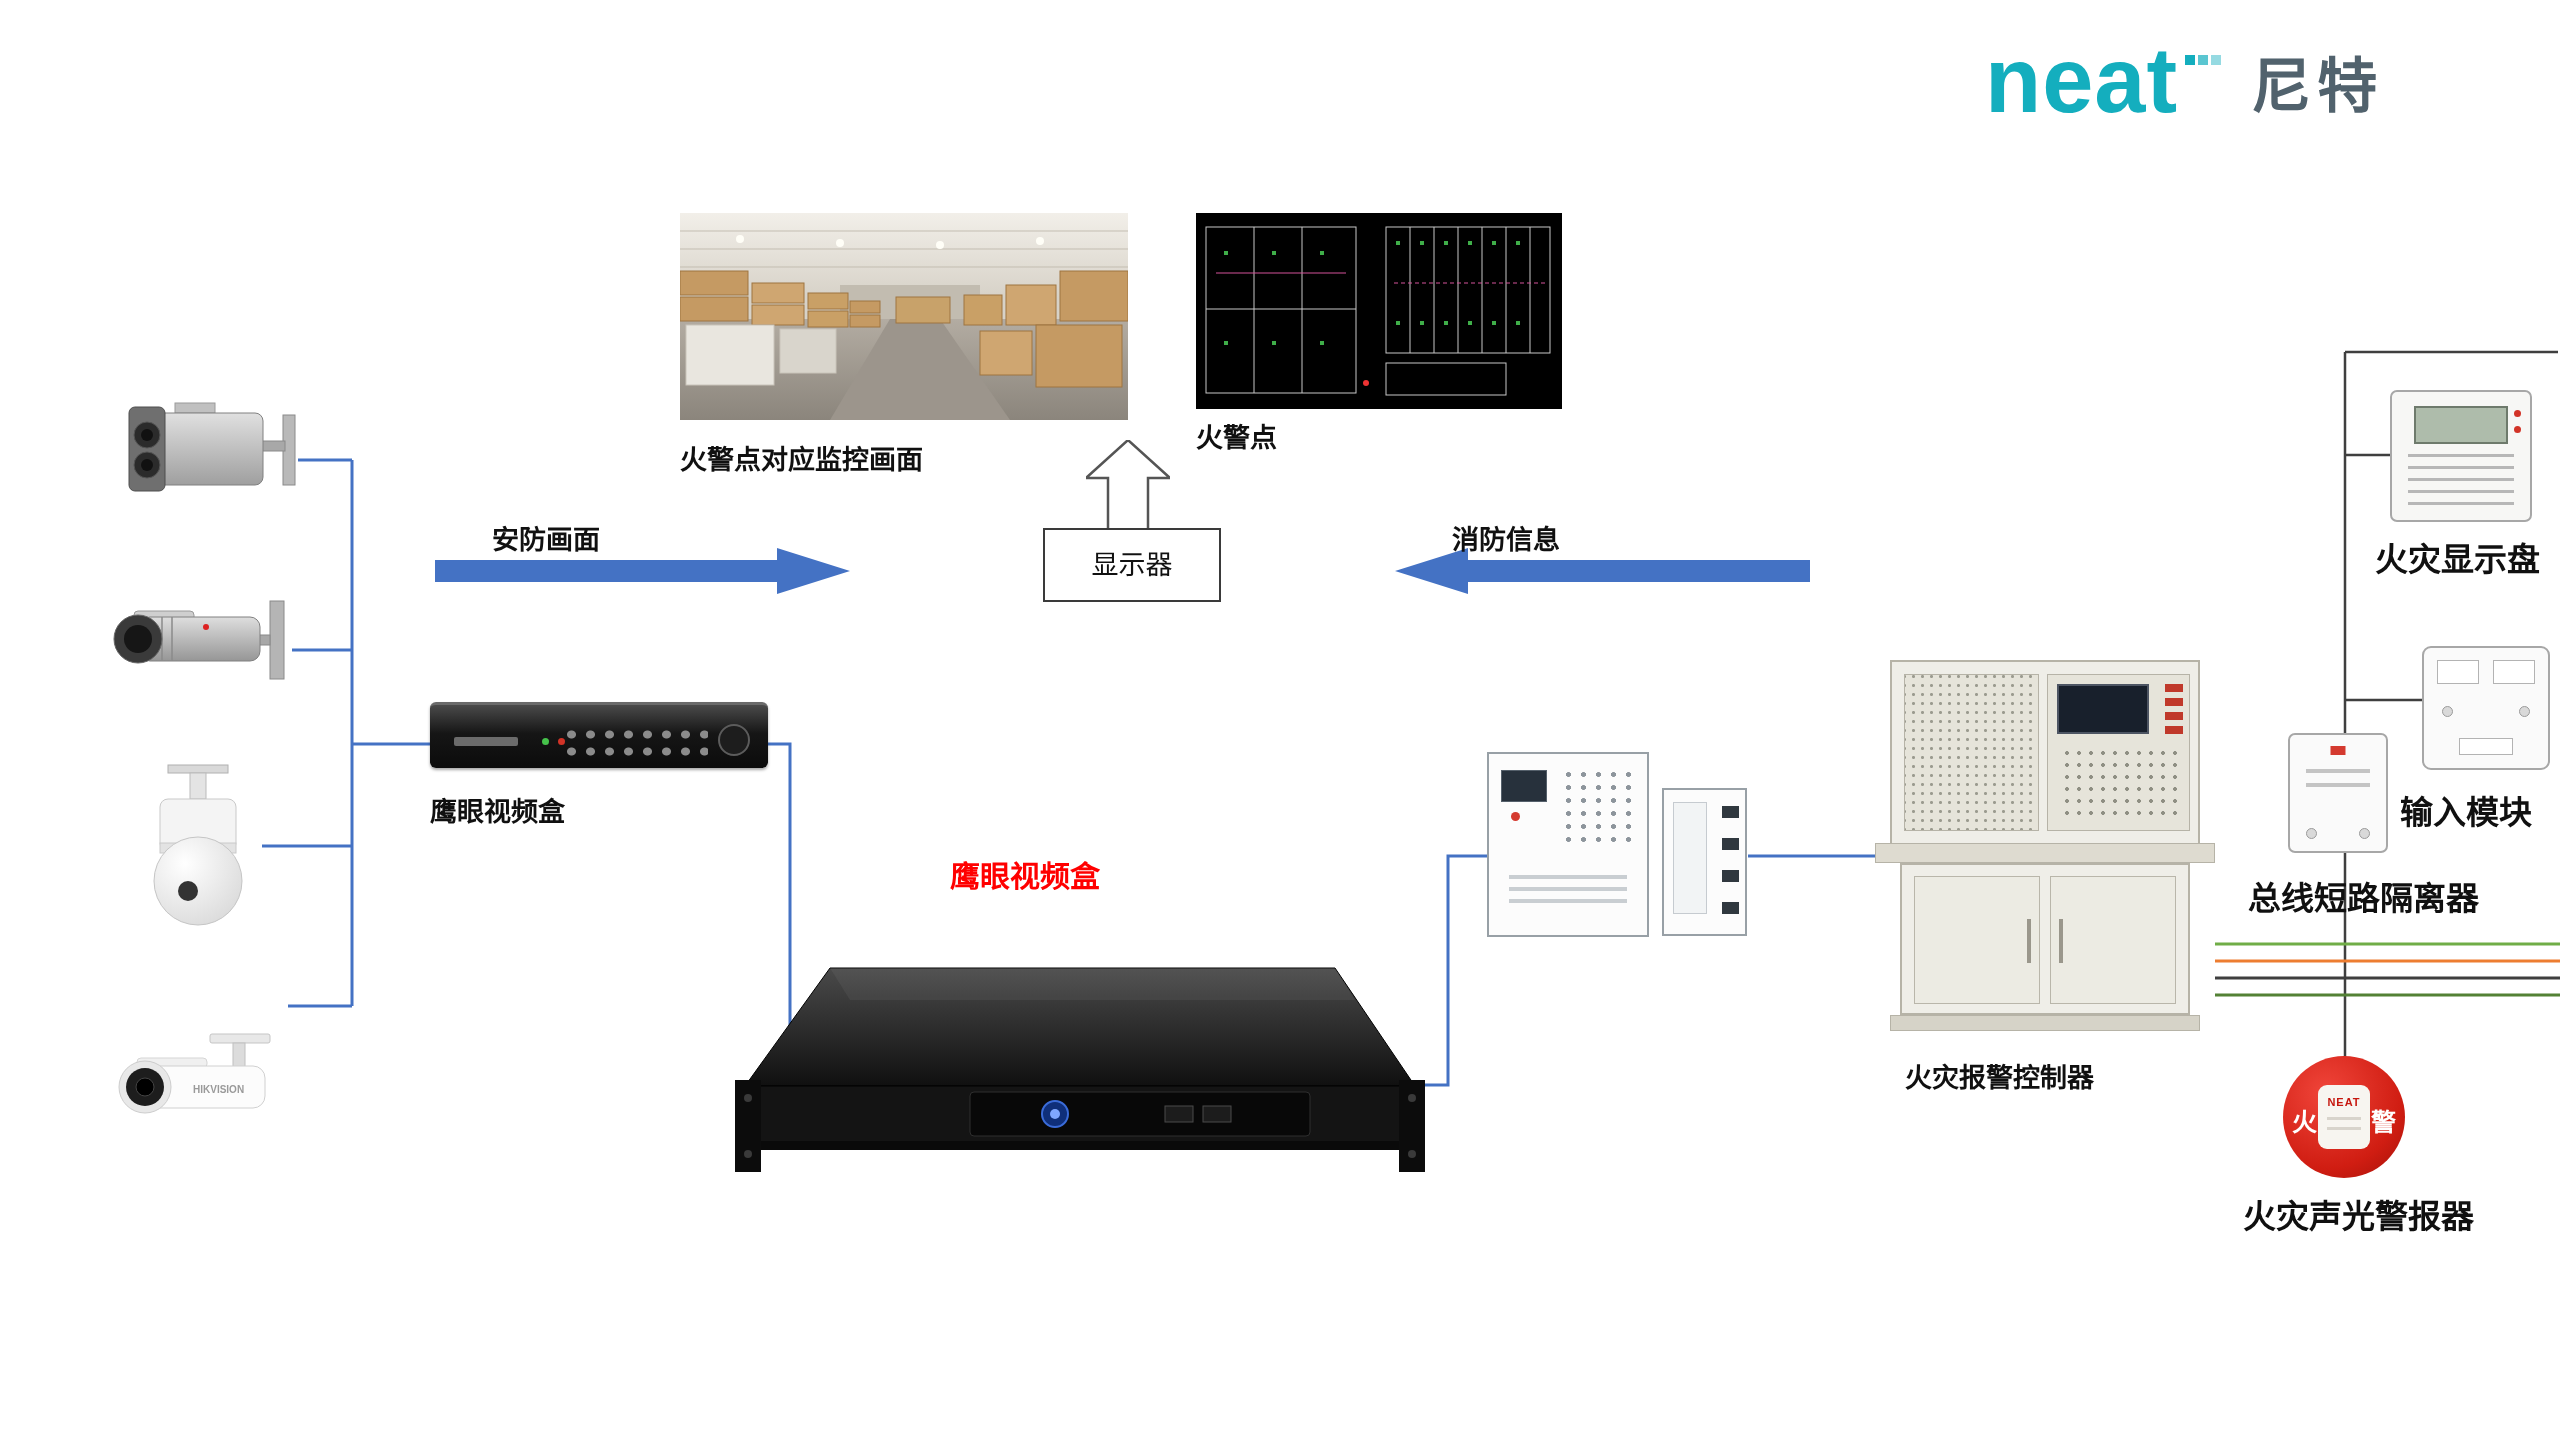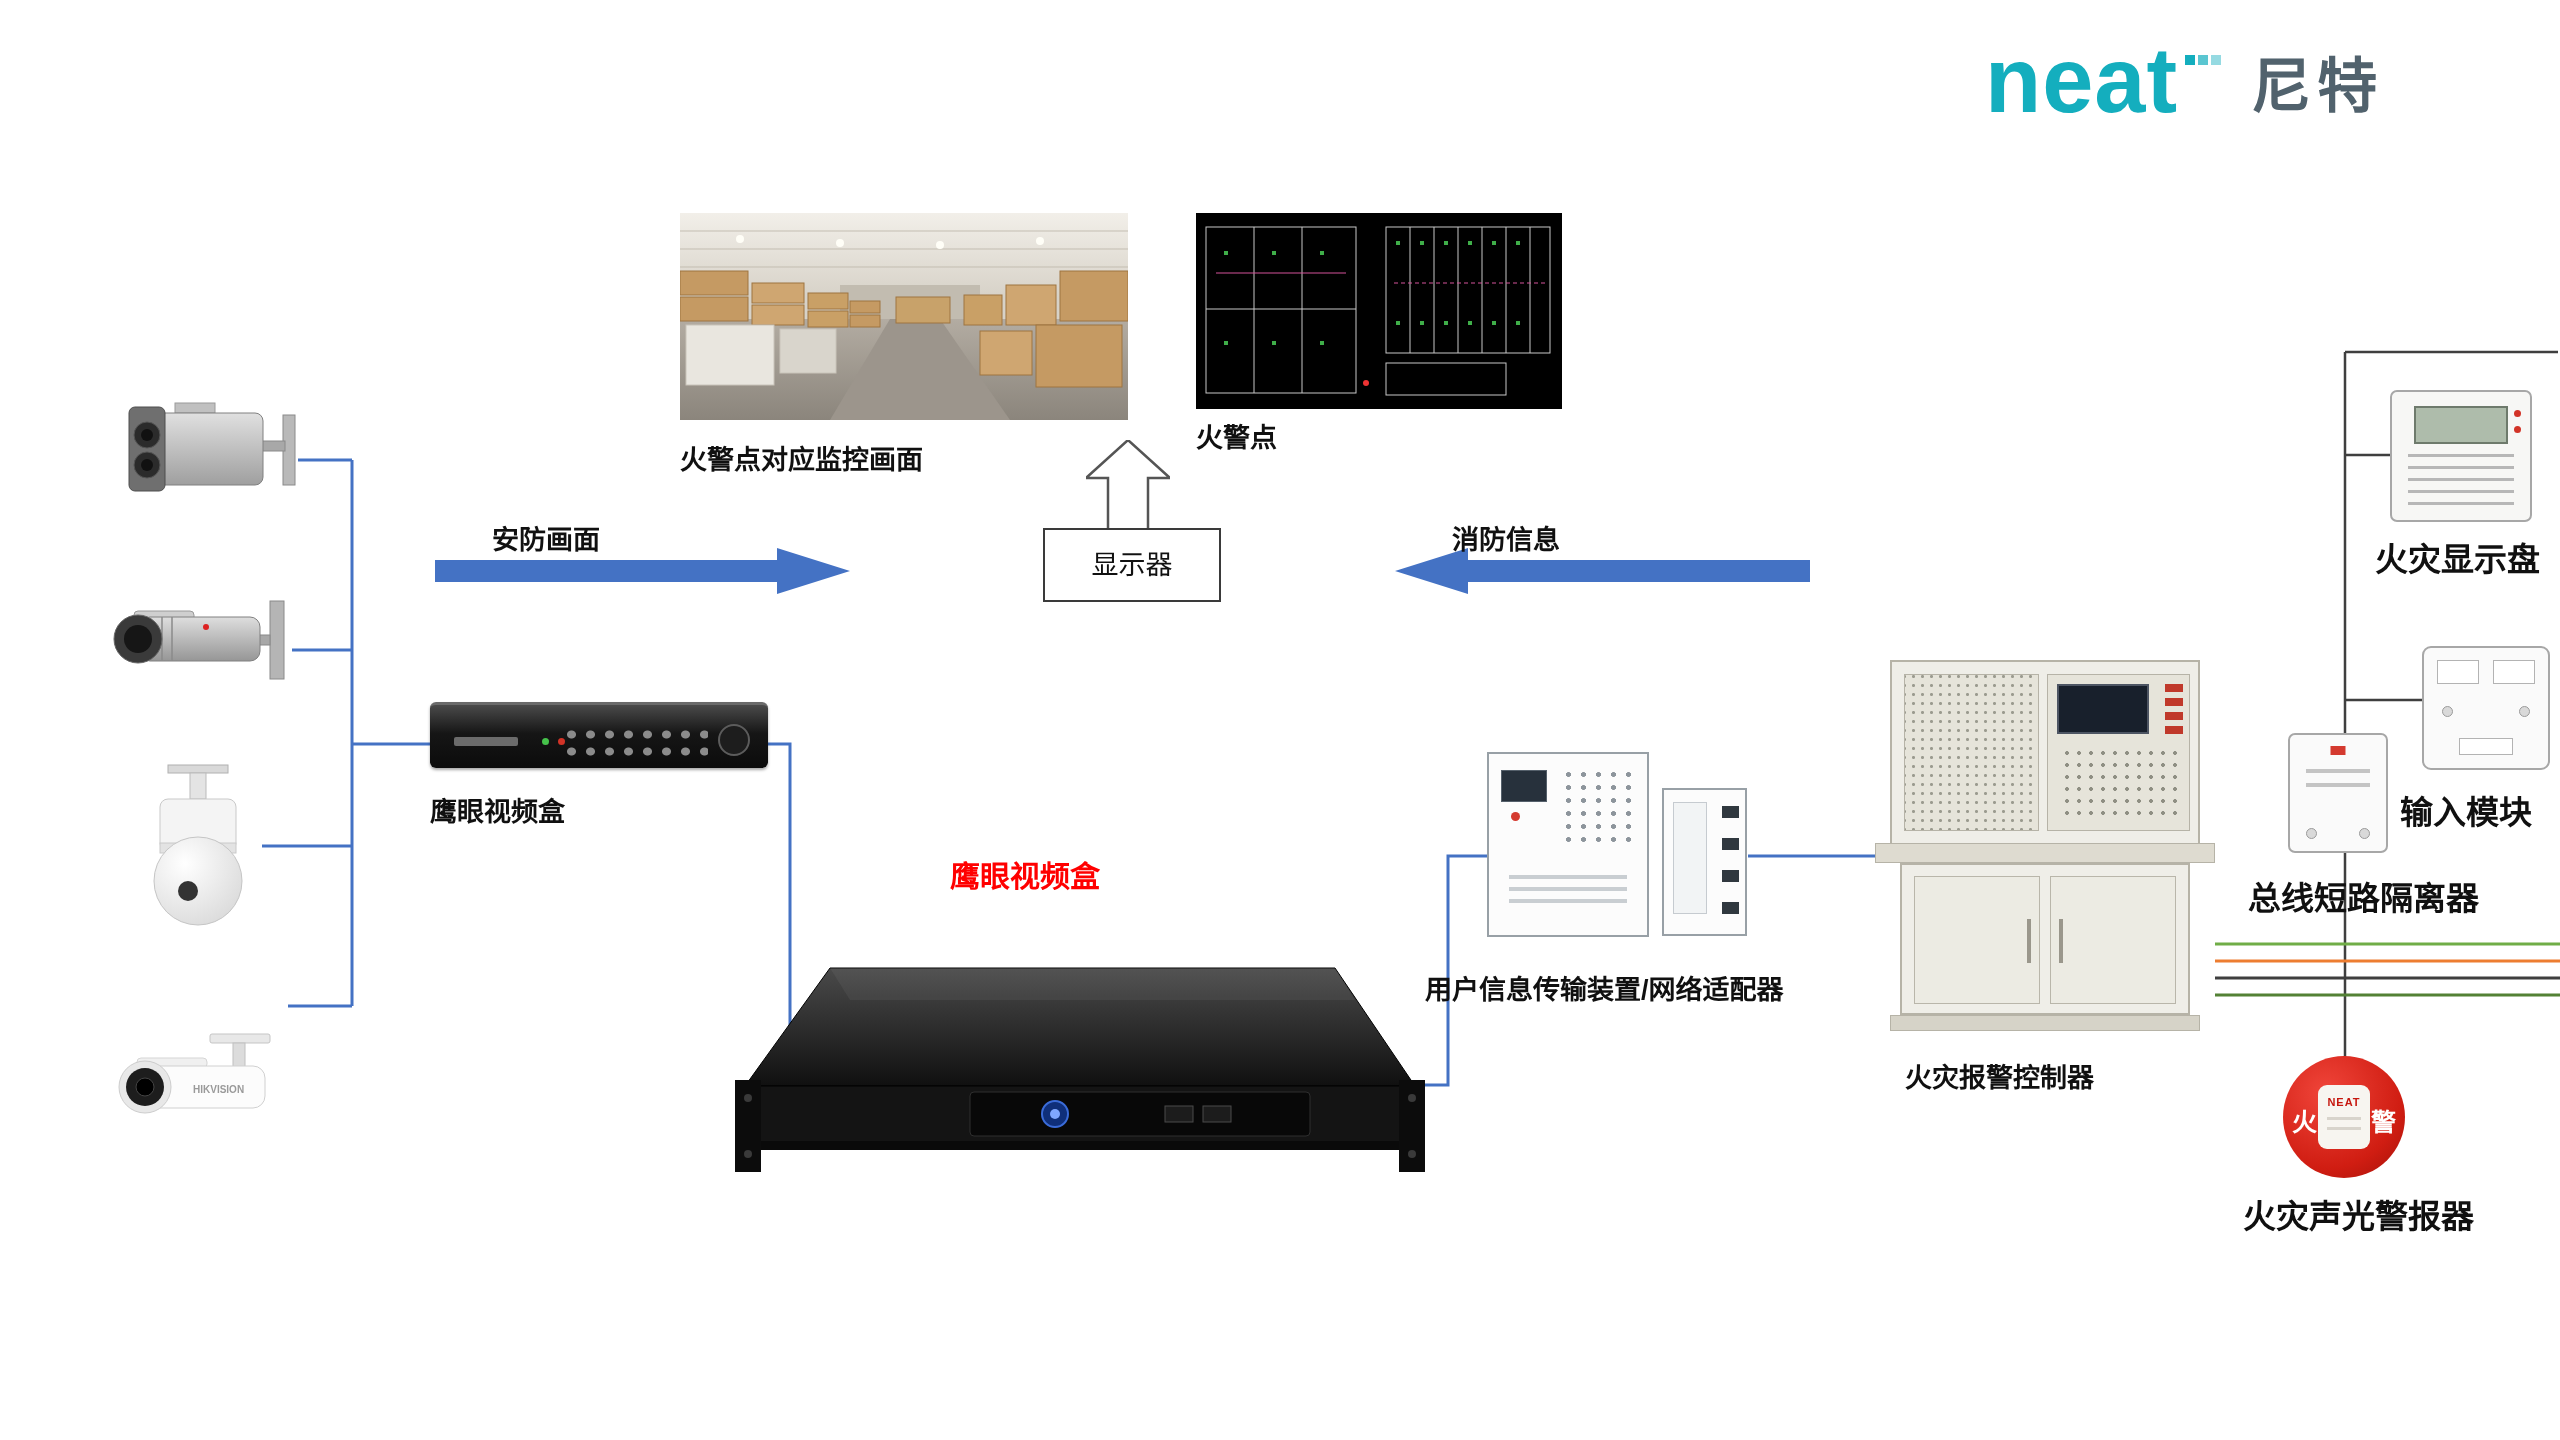--- a/index.html
+++ b/index.html
@@ -333,21 +333,20 @@
         <i></i>
       </div>
   </div>
   <div class="trans-side abs" style="left:1662px;top:788px;width:85px;height:148px;z-index:2">
     <div class="s-strip"></div>
     <i class="s-slot" style="top:16px"></i>
     <i class="s-slot" style="top:48px"></i>
     <i class="s-slot" style="top:80px"></i>
     <i class="s-slot" style="top:112px"></i>
   </div>
-  <div class="cap" style="left:1425px;top:968px;width:430px;z-index:3">用户信息传输装置/网络适配器</div>
 
   <div class="abs" style="left:1875px;top:660px;width:340px;height:382px;z-index:2">
     <div class="ctrl-top">
       <div class="ctrl-panel-a"></div>
       <div class="ctrl-panel-b">
         <div class="ctrl-screen"></div>
         <div class="ctrl-redbar"></div>
         <div class="ctrl-keys"></div>
       </div>
     </div>

